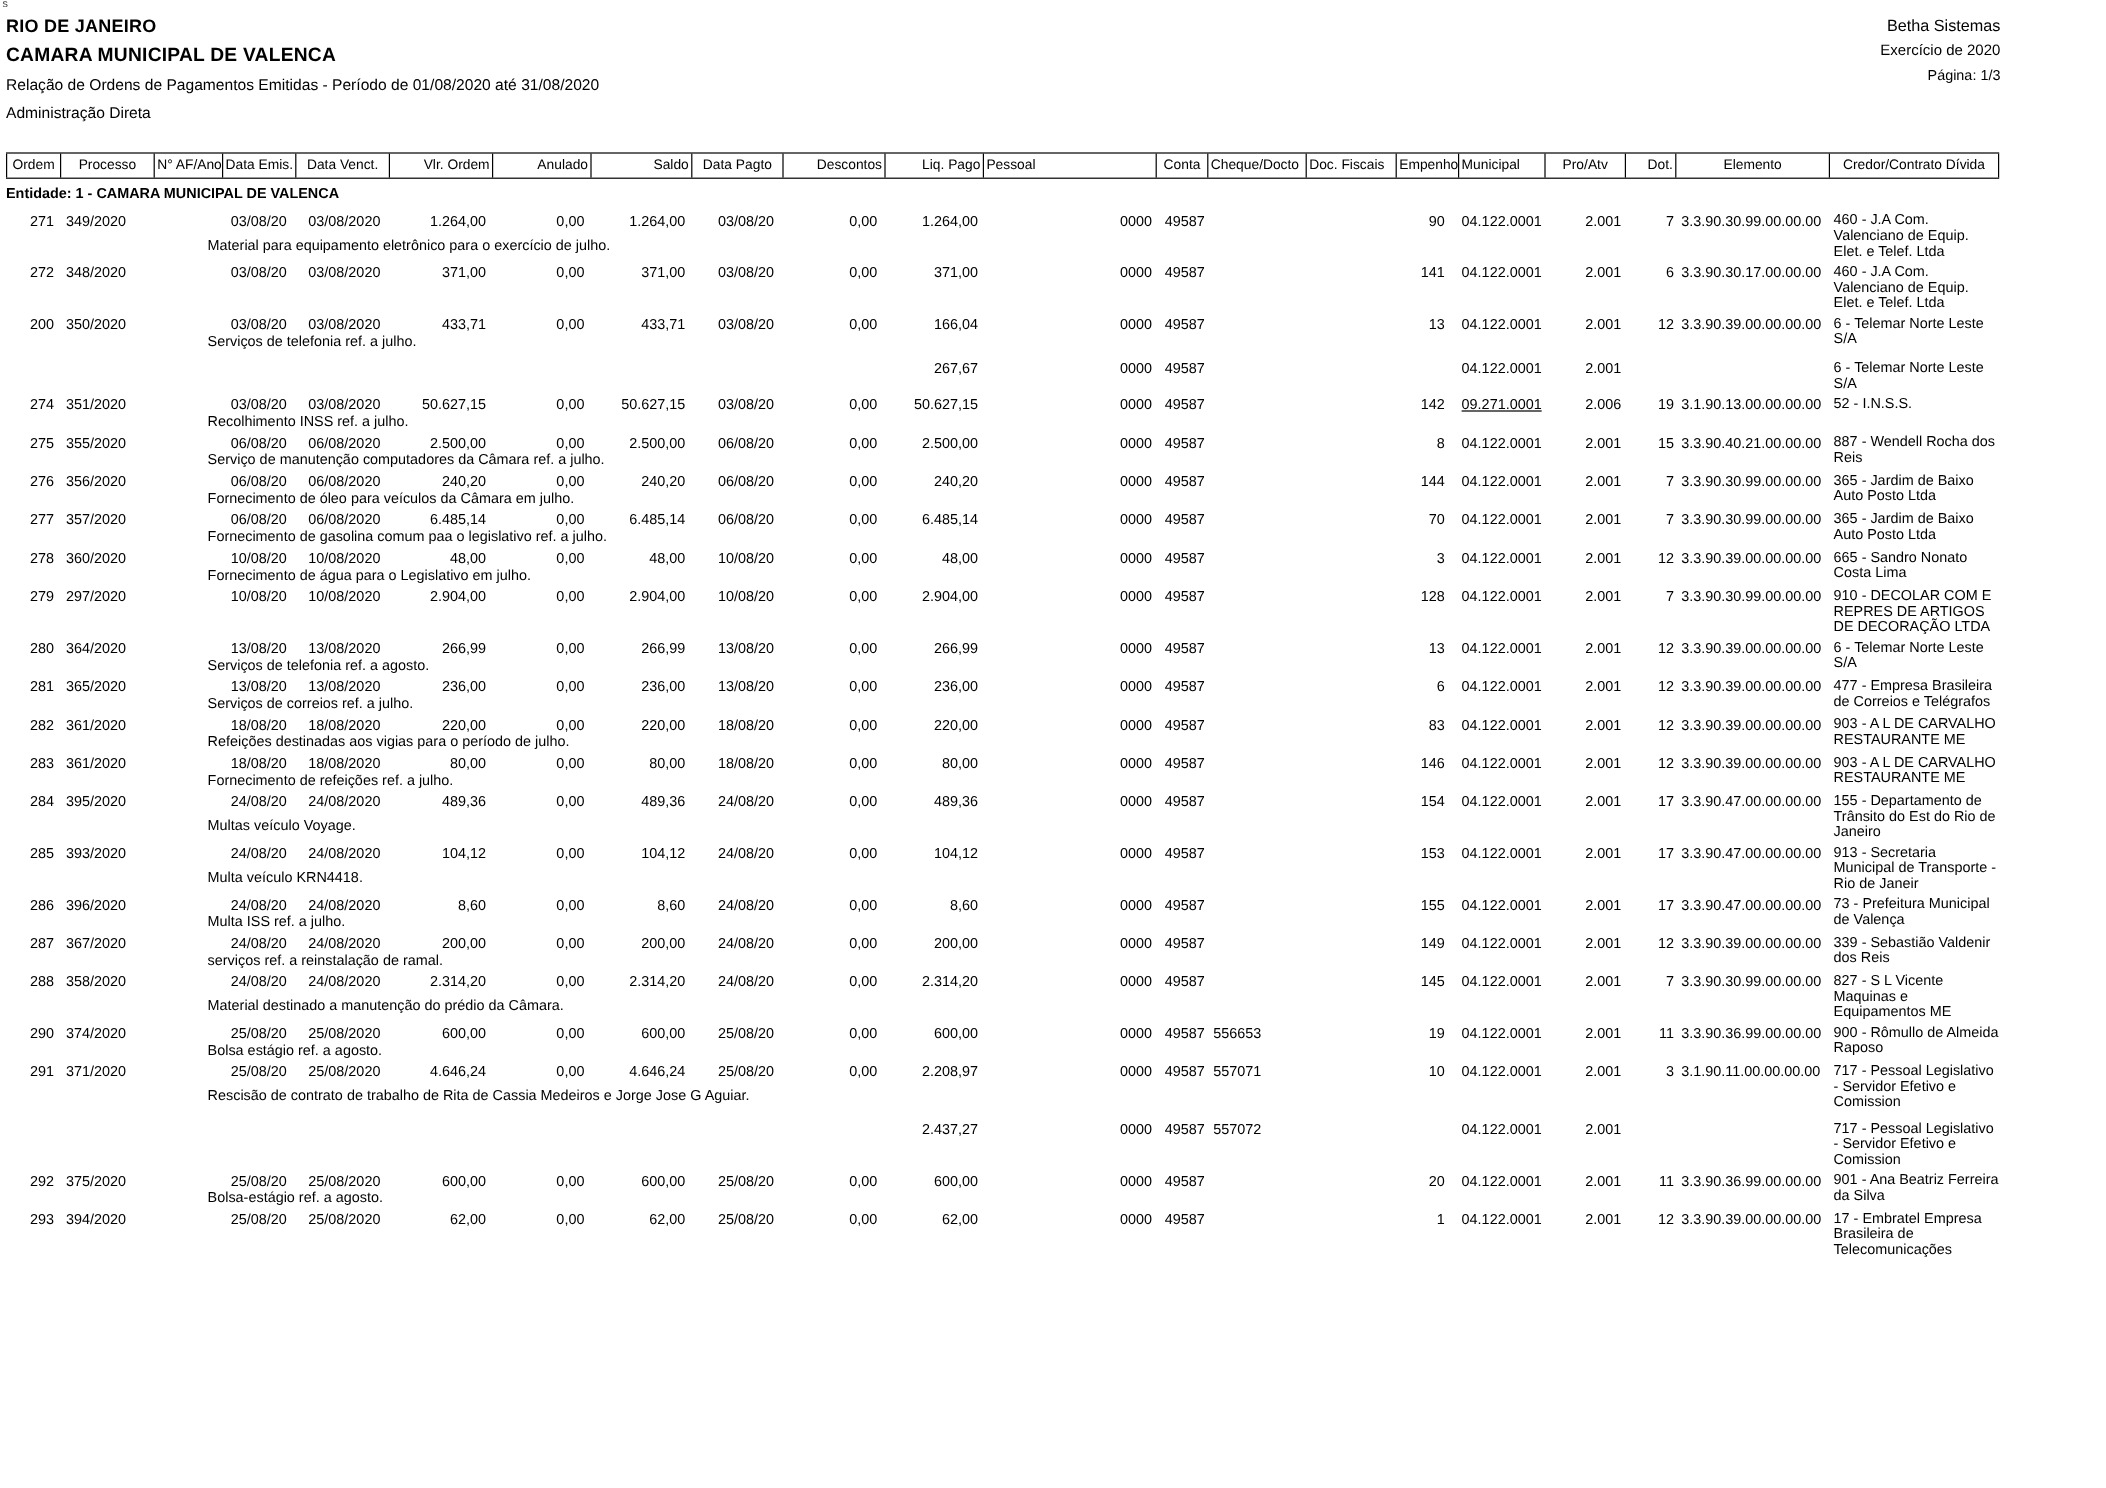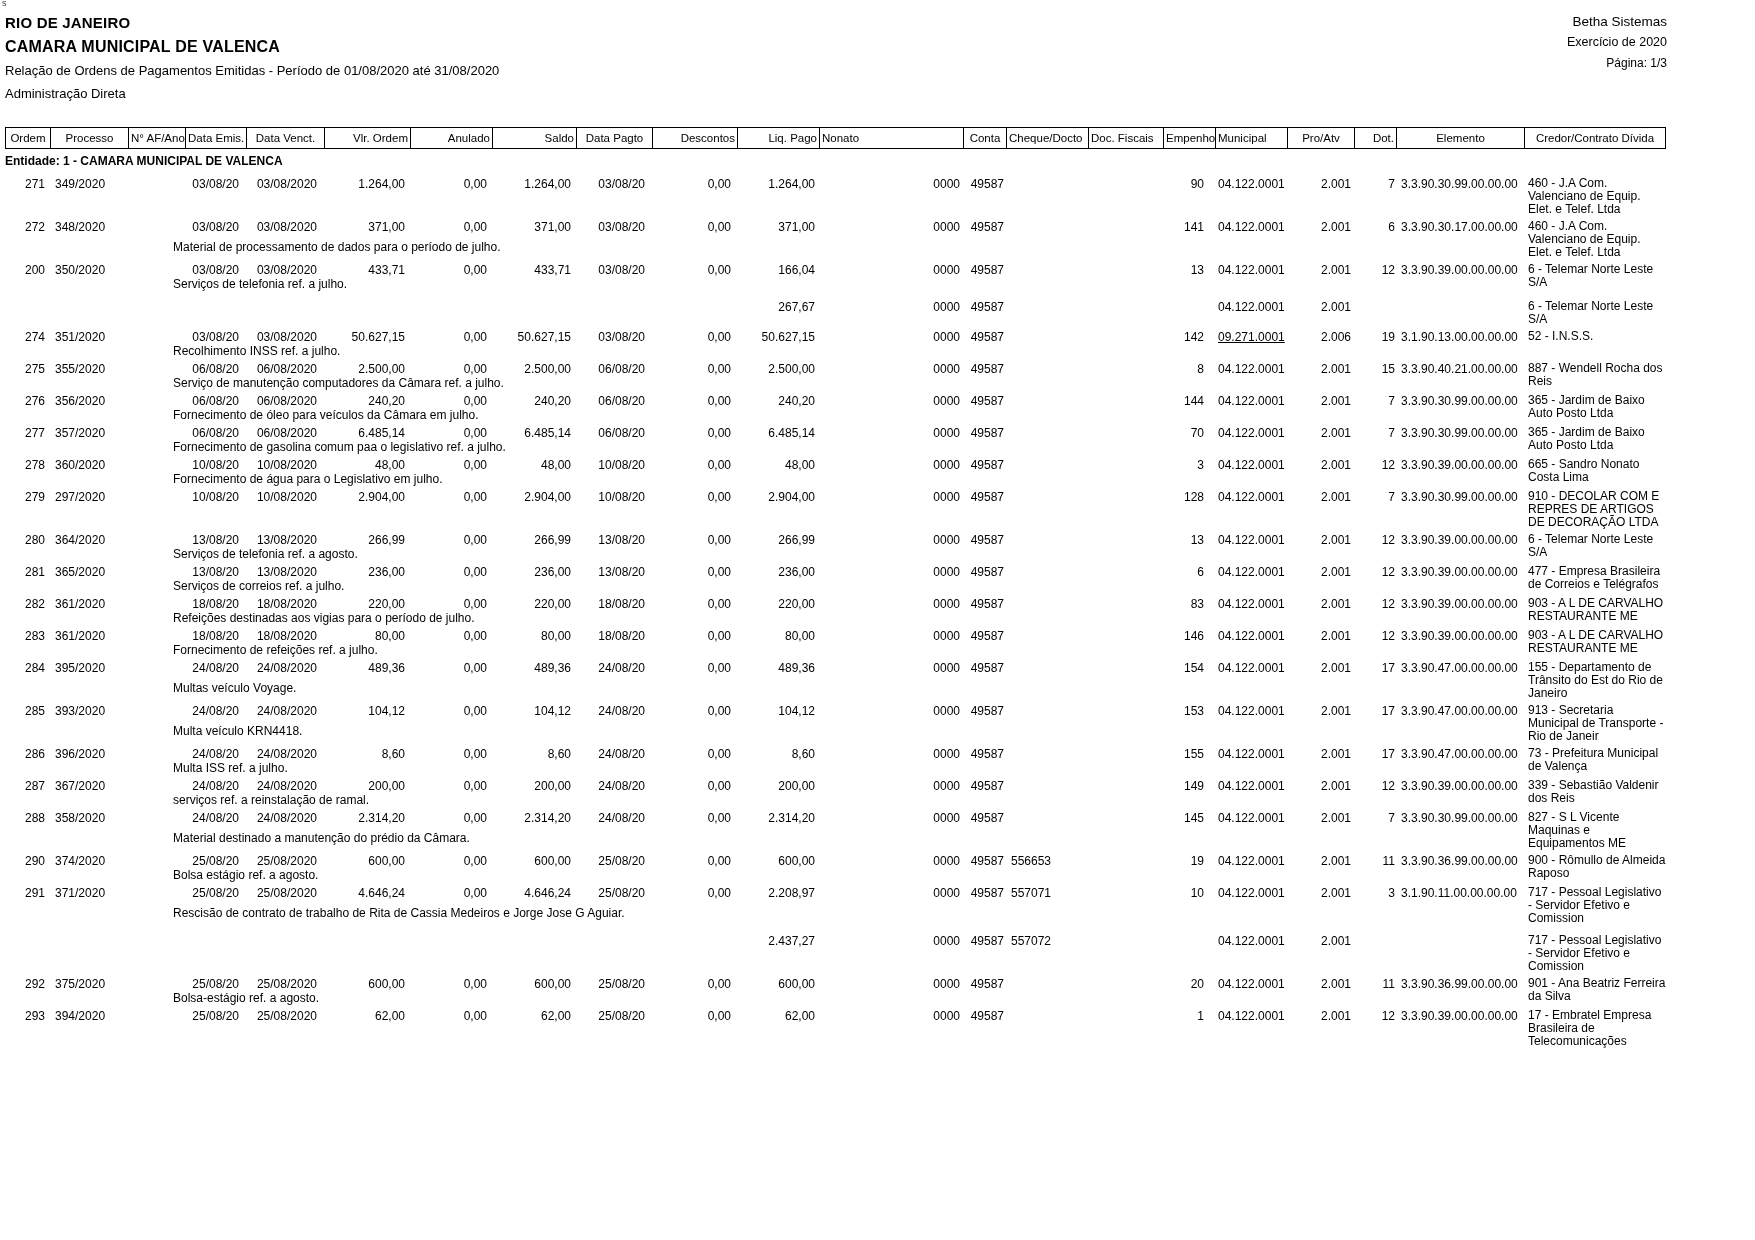--- a/index.html
+++ b/index.html
@@ -85,21 +85,21 @@
         <div class="th hc">Processo</div>
         <div class="th hc">N° AF/Ano</div>
         <div class="th hc">Data Emis.</div>
         <div class="th hc">Data Venct.</div>
         <div class="th hr">Vlr. Ordem</div>
         <div class="th hr">Anulado</div>
         <div class="th hr">Saldo</div>
         <div class="th hc">Data Pagto</div>
         <div class="th hr">Descontos</div>
         <div class="th hr">Liq. Pago</div>
-        <div class="th hl">Nonato</div>
+        <div class="th hl">Pessoal</div>
         <div class="th hc">Conta</div>
         <div class="th hl">Cheque/Docto</div>
         <div class="th hl">Doc. Fiscais</div>
         <div class="th hl">Empenho</div>
         <div class="th hl">Municipal</div>
         <div class="th hc">Pro/Atv</div>
         <div class="th hr">Dot.</div>
         <div class="th hc">Elemento</div>
         <div class="th hc">Credor/Contrato Dívida</div>
       </div>
@@ -120,20 +120,21 @@
           <div class="cell r pr4" style="grid-area: 1 / 12;">0000</div>
           <div class="cell r pr3" style="grid-area: 1 / 13;">49587</div>
           <div class="cell l pl4" style="grid-area: 1 / 14;"></div>
           <div class="cell l pl2" style="grid-area: 1 / 15;"></div>
           <div class="cell r pr12" style="grid-area: 1 / 16;">90</div>
           <div class="cell l pl2" style="grid-area: 1 / 17;">04.122.0001</div>
           <div class="cell r pr4" style="grid-area: 1 / 18;">2.001</div>
           <div class="cell r pr2" style="grid-area: 1 / 19;">7</div>
           <div class="cell l pl4" style="grid-area: 1 / 20;">3.3.90.30.99.00.00.00</div>
           <div class="cell l pl3 credorcell" style="grid-area: 1 / 21 / span 2;">460 - J.A Com. Valenciano de Equip. Elet. e Telef. Ltda</div>
+          <div class="desc">Material para equipamento eletrônico para o exercício de julho.</div>
         </div>
         <div class="rec">
           <div class="cell r pr6" style="grid-area: 1 / 1;">272</div>
           <div class="cell l pl4" style="grid-area: 1 / 2;">348/2020</div>
           <div class="cell l pl2" style="grid-area: 1 / 3;"></div>
           <div class="cell r pr8" style="grid-area: 1 / 4;">03/08/20</div>
           <div class="cell r pr8" style="grid-area: 1 / 5;">03/08/2020</div>
           <div class="cell r pr6" style="grid-area: 1 / 6;">371,00</div>
           <div class="cell r pr6" style="grid-area: 1 / 7;">0,00</div>
           <div class="cell r pr6" style="grid-area: 1 / 8;">371,00</div>
@@ -143,21 +144,20 @@
           <div class="cell r pr4" style="grid-area: 1 / 12;">0000</div>
           <div class="cell r pr3" style="grid-area: 1 / 13;">49587</div>
           <div class="cell l pl4" style="grid-area: 1 / 14;"></div>
           <div class="cell l pl2" style="grid-area: 1 / 15;"></div>
           <div class="cell r pr12" style="grid-area: 1 / 16;">141</div>
           <div class="cell l pl2" style="grid-area: 1 / 17;">04.122.0001</div>
           <div class="cell r pr4" style="grid-area: 1 / 18;">2.001</div>
           <div class="cell r pr2" style="grid-area: 1 / 19;">6</div>
           <div class="cell l pl4" style="grid-area: 1 / 20;">3.3.90.30.17.00.00.00</div>
           <div class="cell l pl3 credorcell" style="grid-area: 1 / 21 / span 2;">460 - J.A Com. Valenciano de Equip. Elet. e Telef. Ltda</div>
-          <div class="desc">Material de processamento de dados para o período de julho.</div>
         </div>
         <div class="rec">
           <div class="cell r pr6" style="grid-area: 1 / 1;">200</div>
           <div class="cell l pl4" style="grid-area: 1 / 2;">350/2020</div>
           <div class="cell l pl2" style="grid-area: 1 / 3;"></div>
           <div class="cell r pr8" style="grid-area: 1 / 4;">03/08/20</div>
           <div class="cell r pr8" style="grid-area: 1 / 5;">03/08/2020</div>
           <div class="cell r pr6" style="grid-area: 1 / 6;">433,71</div>
           <div class="cell r pr6" style="grid-area: 1 / 7;">0,00</div>
           <div class="cell r pr6" style="grid-area: 1 / 8;">433,71</div>

